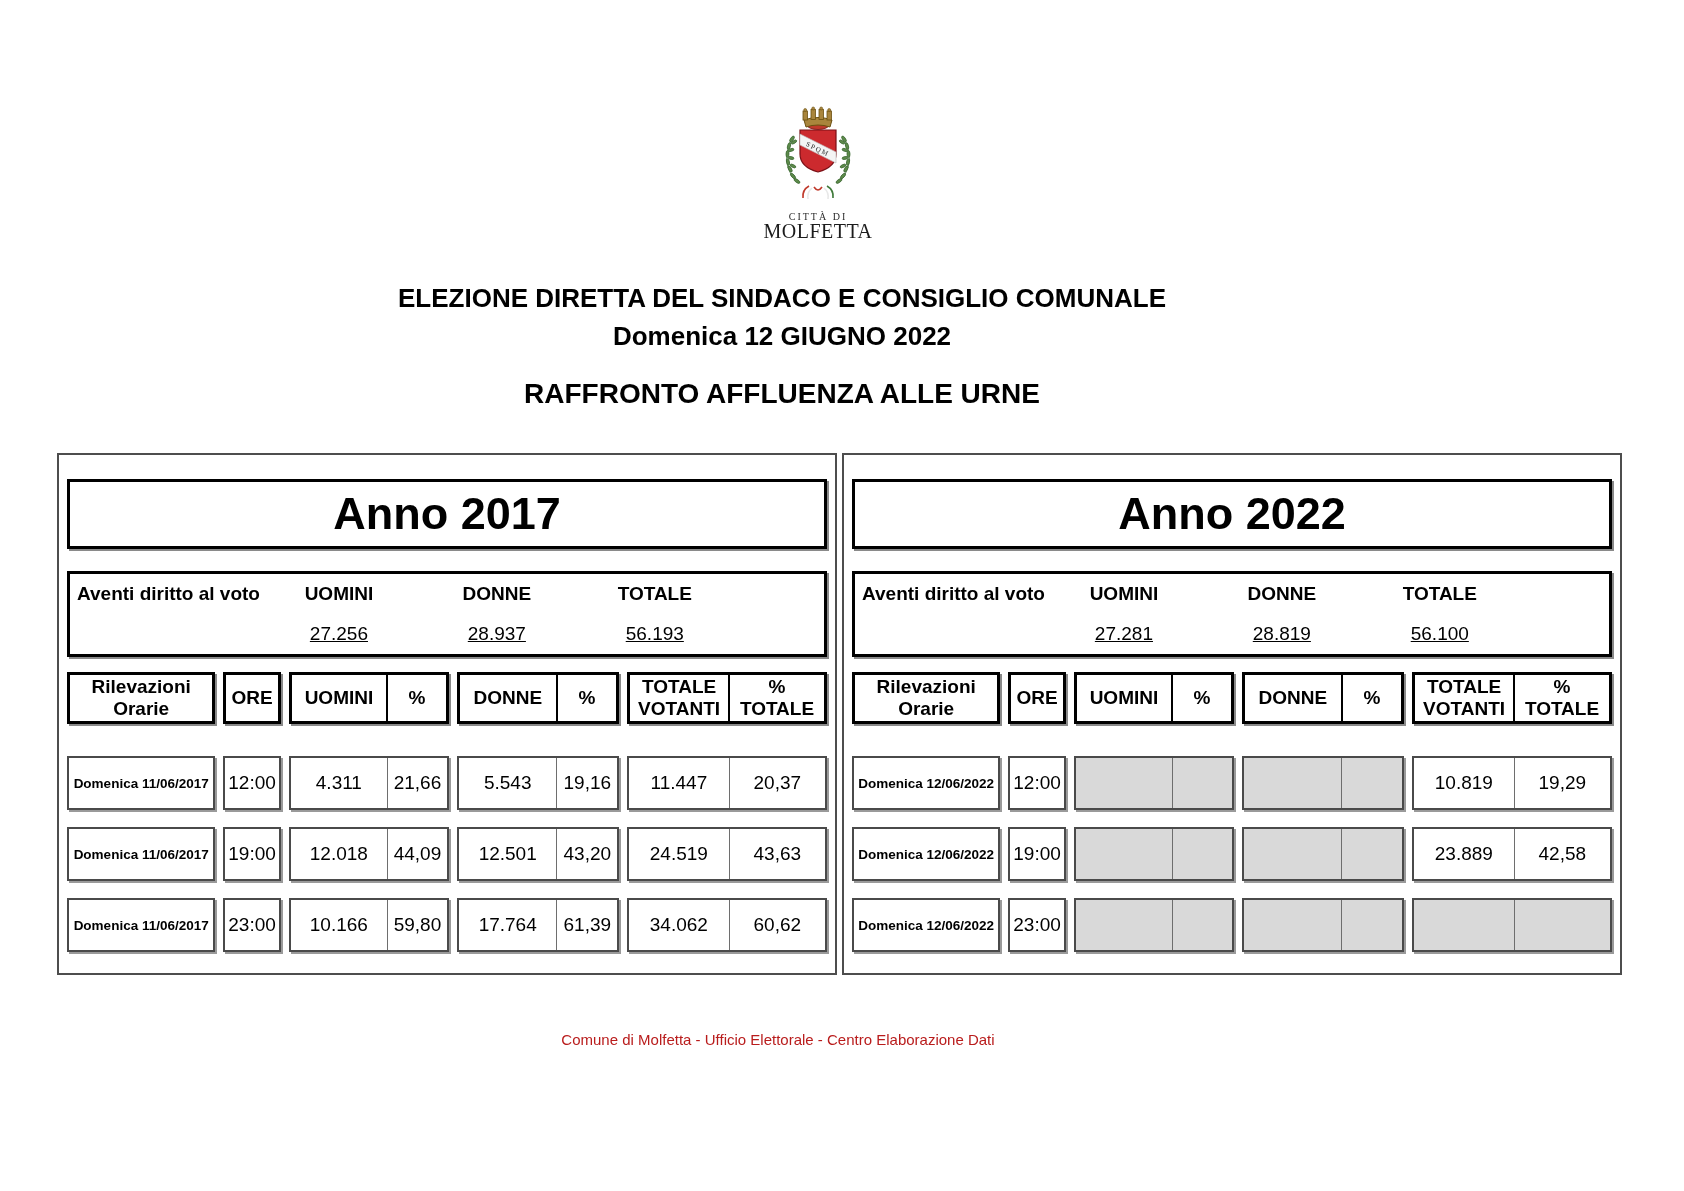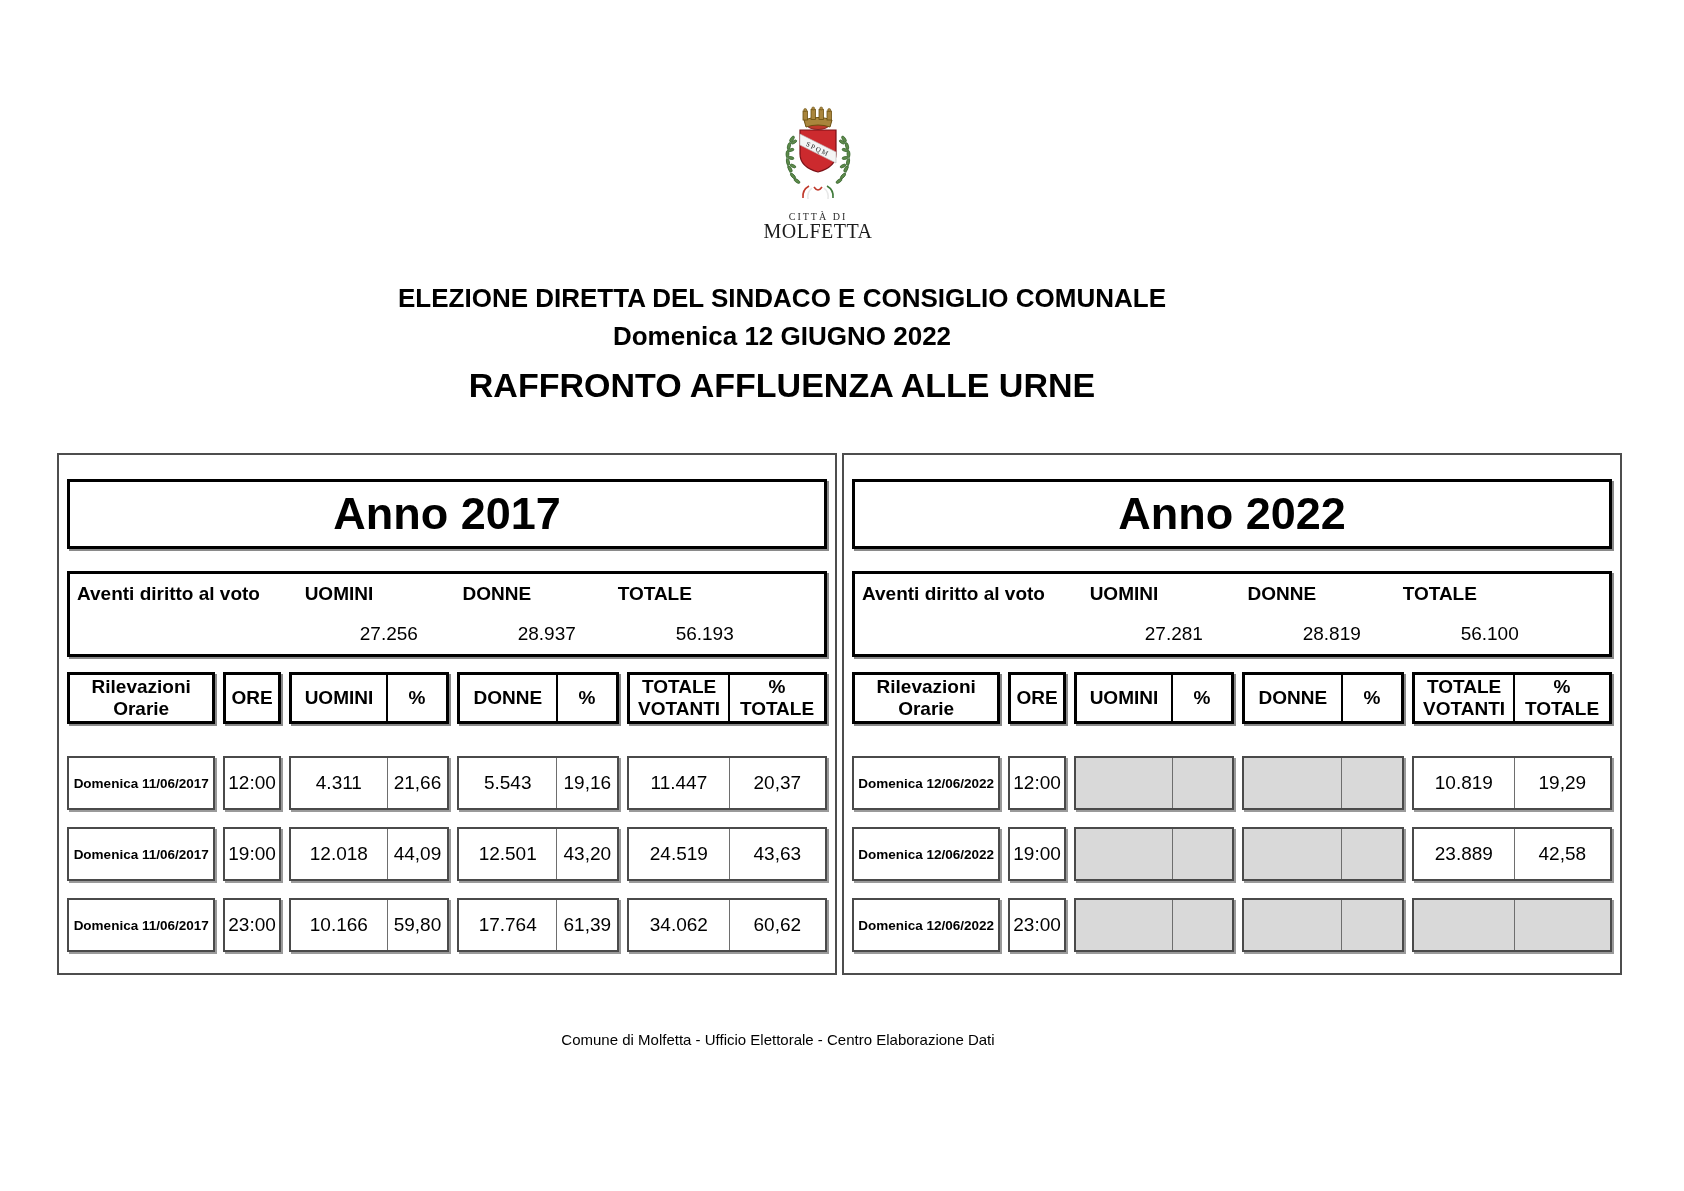--- a/index.html
+++ b/index.html
@@ -8,35 +8,35 @@
 
   
   .crest{position:absolute;top:106px;left:818px;transform:translateX(-50%);text-align:center;width:120px;}
   .crest-caption1{font-family:Liberation Serif, serif;font-size:10px;letter-spacing:2px;color:#2b2b2b;margin-top:1px;}
   .crest-caption2{font-family:"Liberation Serif",serif;font-size:20px;letter-spacing:.5px;color:#1c1c1c;margin-top:-2px;}
 
   
   .titles{position:absolute;top:283px;left:0;width:1564px;text-align:center;}
   .title1{font-size:26px;font-weight:bold;}
   .title2{font-size:26px;font-weight:bold;margin-top:7px;}
-  .subtitle{position:absolute;top:366px;left:0;width:1564px;text-align:center;font-size:34px;font-weight:bold;}
+  .subtitle{position:absolute;top:378px;left:0;width:1564px;text-align:center;font-size:28px;font-weight:bold;}
 
   
   .tables{position:absolute;top:453px;left:57px;width:1565px;display:flex;gap:5px;}
   .panel{flex:1;border:2px solid #4d4d4d;height:522px;padding:0 8px;box-sizing:border-box;background:#fff;}
 
   .anno-box{margin-top:24px;height:64px;border:3px solid #000;box-shadow:2px 2px 0 #8a8a8a;
             display:flex;align-items:center;justify-content:center;font-size:45px;font-weight:bold;background:#fff;}
 
   .aventi-box{margin-top:22px;height:80px;border:3px solid #000;box-shadow:2px 2px 0 #8a8a8a;background:#fff;
               display:grid;grid-template-columns:25fr 21fr 21fr 21fr 12fr;grid-template-rows:1fr 1fr;
               align-items:center;font-size:19px;}
   .aventi-label{grid-column:1;grid-row:1;font-weight:bold;padding-left:7px;white-space:nowrap;}
   .ah{font-weight:bold;text-align:center;grid-row:1;}
-  .av{text-align:right;grid-row:2;}
+  .av{text-align:center;grid-row:2;text-decoration:underline;}
   .c2{grid-column:2;} .c3{grid-column:3;} .c4{grid-column:4;}
 
   .hdr-row,.row{display:grid;grid-template-columns:150fr 58fr 162fr 164fr 202fr;column-gap:8px;}
   .hdr-row{margin-top:15px;}
   .hdr-cell,.hdr-group{border:3px solid #000;box-shadow:2px 2px 0 #8a8a8a;background:#fff;height:52px;box-sizing:border-box;}
   .hdr-cell{display:flex;align-items:center;justify-content:center;text-align:center;
             font-weight:bold;font-size:19px;line-height:22px;}
   .hdr-group{display:flex;}
   .hsub{display:flex;align-items:center;justify-content:center;font-weight:bold;font-size:19px;line-height:22px;text-align:center;}
   .hsub + .hsub{border-left:2px solid #000;}
@@ -45,21 +45,21 @@
   .row.first{margin-top:32px;}
   .cell,.group{border:2px solid #4a4a4a;box-shadow:2px 2px 0 #9a9a9a;background:#fff;height:54px;box-sizing:border-box;}
   .cell{display:flex;align-items:center;justify-content:center;font-size:19px;}
   .date-cell{font-size:13.5px;font-weight:bold;}
   .group{display:flex;}
   .sub{display:flex;align-items:center;justify-content:center;font-size:19px;}
   .sub + .sub{border-left:1px solid #6e6e6e;}
   .w62{flex:62;} .w38{flex:38;} .w51{flex:51;} .w49{flex:49;}
   .grey{background:#d9d9d9;}
 
-  .footer{position:absolute;top:1031px;left:0;width:1556px;text-align:center;font-size:15px;color:#000000;}
+  .footer{position:absolute;top:1031px;left:0;width:1556px;text-align:center;font-size:15px;color:#b91c1c;}
 </style>
 </head>
 <body>
 
 <div class="page">
 
   <div class="crest">
     <svg viewBox="0 0 90 100" width="90" height="100" aria-hidden="true">
 
       <g stroke="#3e6b35" stroke-width="0.8" fill="#5d8a4a">

